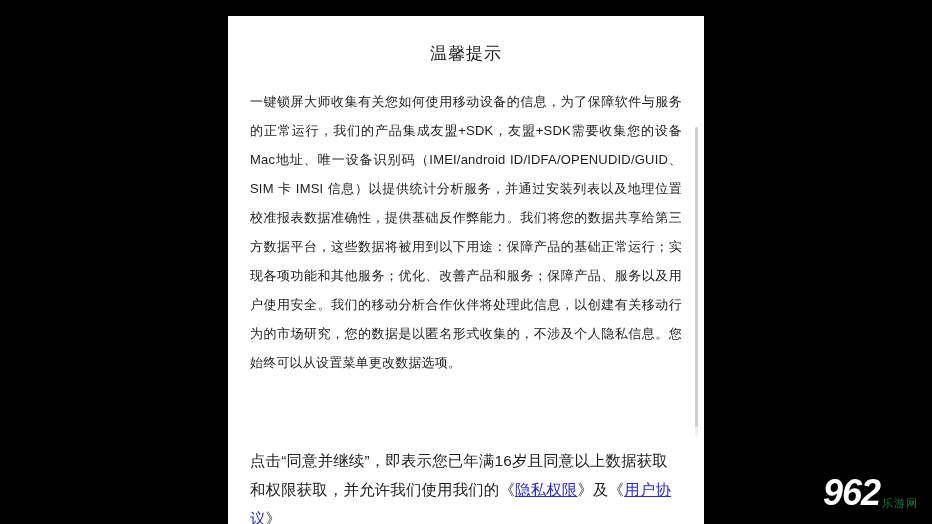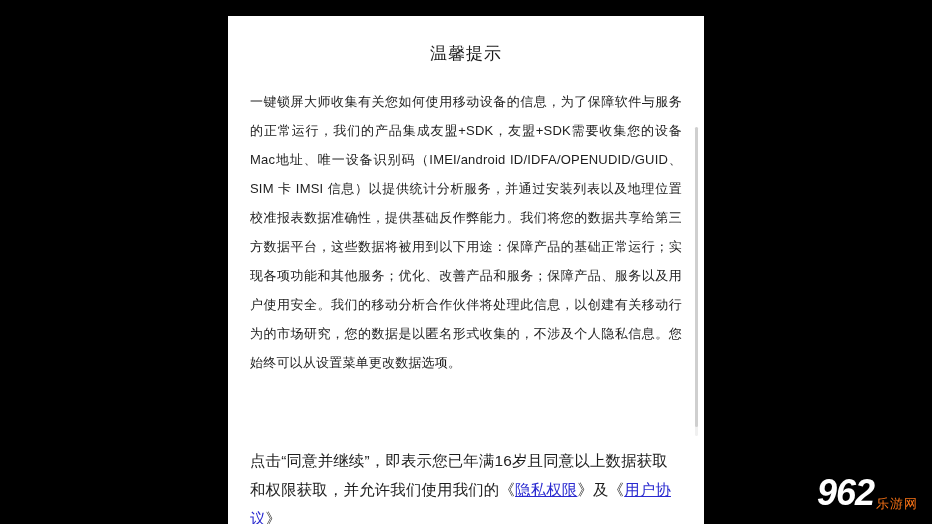--- a/index.html
+++ b/index.html
@@ -135,22 +135,22 @@
   #wm-net {
     font-family: "Liberation Sans", sans-serif;
     font-weight: bold;
     font-style: italic;
     font-size: 34px;
     color: #e8342a;
     letter-spacing: -1px;
   }
   #wm-cn {
     font-family: "Liberation Sans", sans-serif;
-    font-size: 13px;
-    color: #f97316;
+    font-size: 11px;
+    color: #15803d;
     line-height: 13px;
     margin-left: 2px;
     letter-spacing: 1px;
     align-self: flex-end;
     padding-bottom: 4px;
   }
 </style>
 </head>
 <body>
 

